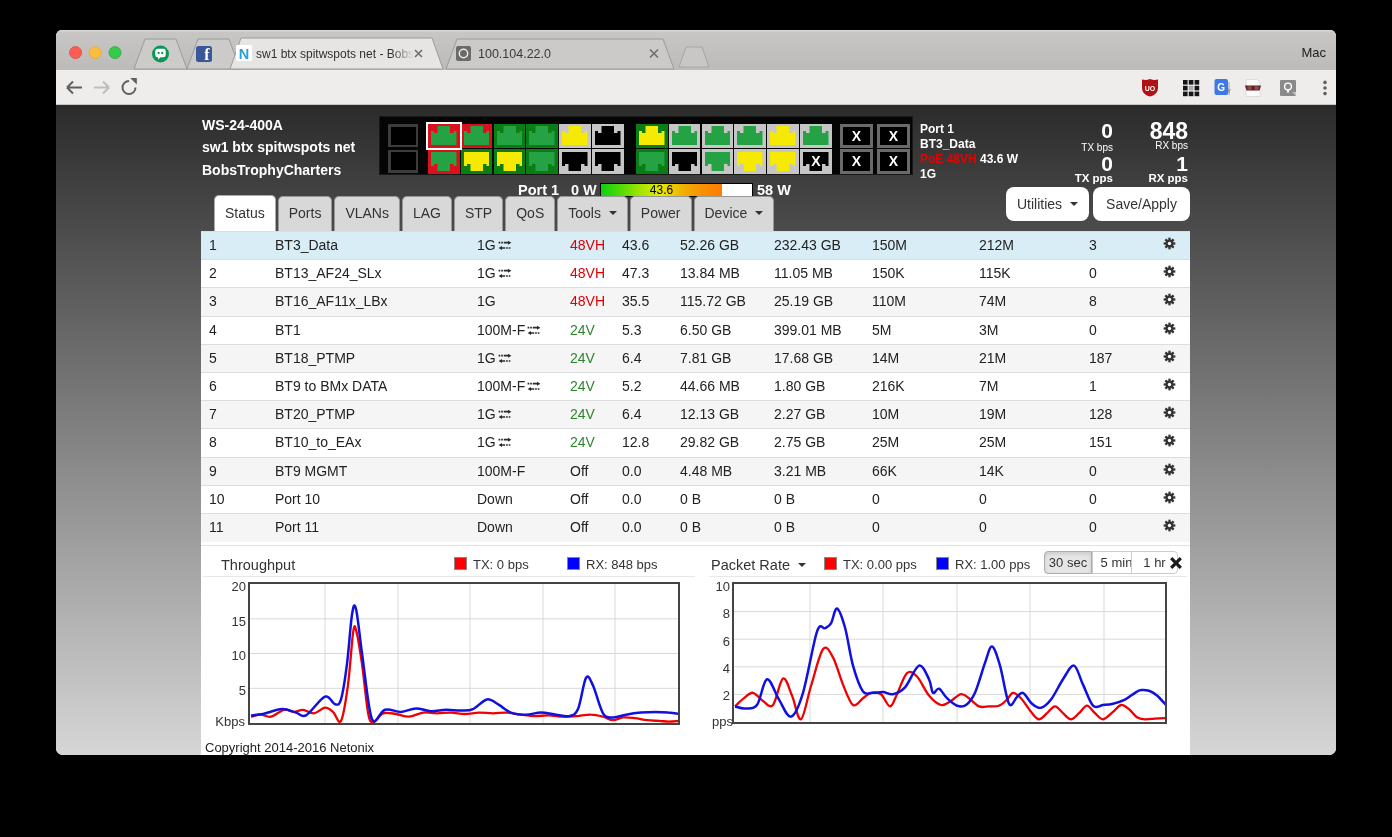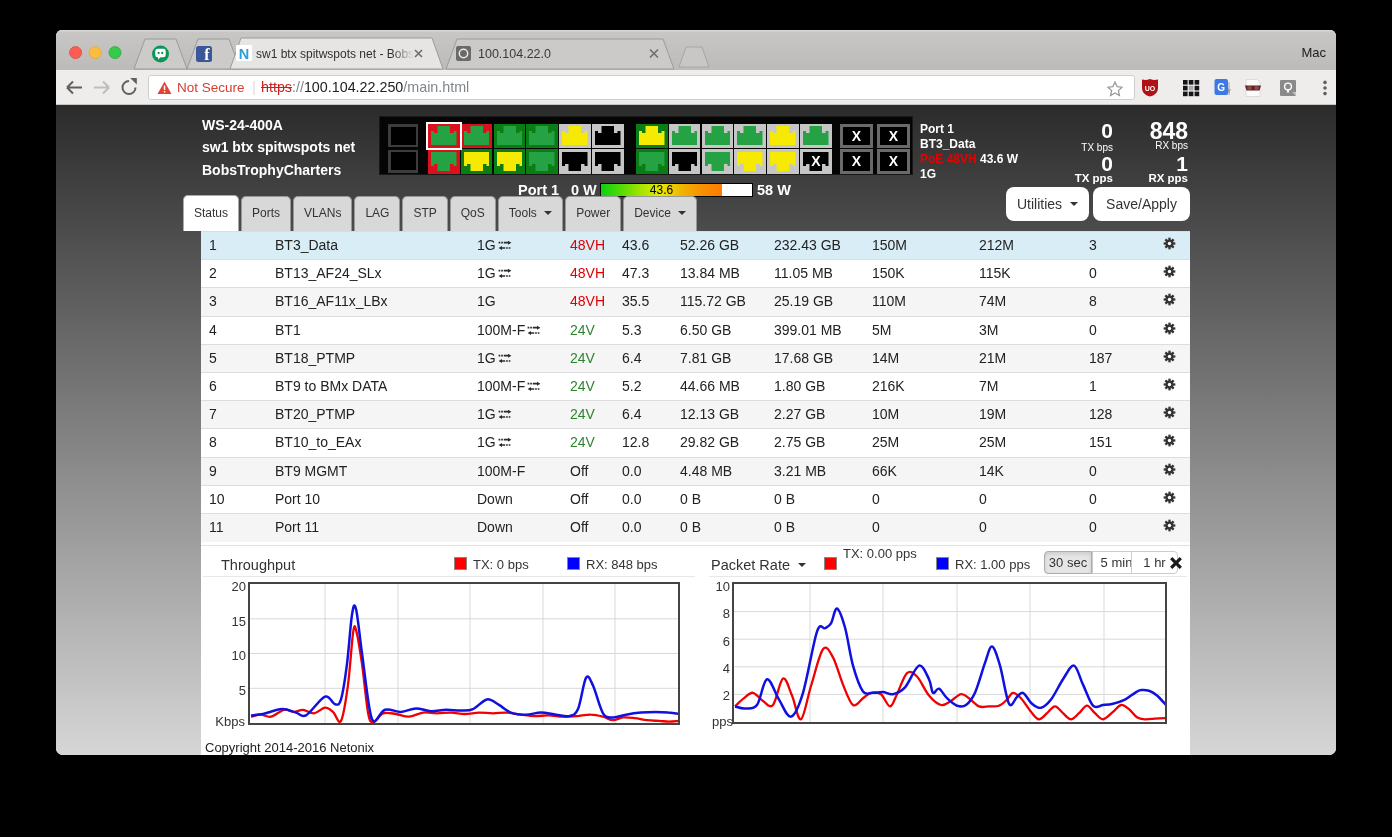--- a/index.html
+++ b/index.html
@@ -24,21 +24,21 @@
 .sfpin{margin:2.5px;width:25px;height:18px;background:#000}
 .xov{position:absolute;color:#fff;font-weight:bold;font-size:14px;text-align:center;line-height:24px;z-index:5}
 #gaugerow{position:absolute;left:0;top:77px;width:1280px;height:16px;color:#fff;font-weight:bold;font-size:14.5px}
 #gaugerow .t{position:absolute;top:0}
 #gbar{position:absolute;left:544px;top:78px;width:153px;height:14px;background:#fff;border:1px solid #000}
 #gfill{position:absolute;left:0;top:0;width:121px;height:12px;background:linear-gradient(to right,#0cd20c,#52dc05,#a8e400,#e8e800,#f0b400,#f89000,#fd7e00)}
 #gval{position:absolute;left:0;top:0;width:121px;text-align:center;color:#000;font-weight:normal;font-size:12px;line-height:13px}
 
 .wbtn{position:absolute;top:82px;height:34px;background:#fff;border-radius:8px;font-size:14px;color:#333;text-align:center;line-height:34px}
 
-#navtabs{position:absolute;left:127px;top:90px;height:36px;white-space:nowrap;font-size:12px}
+#navtabs{position:absolute;left:158px;top:90px;height:36px;white-space:nowrap;font-size:14px}
 .ntab{display:inline-block;vertical-align:bottom;height:35px;line-height:33px;padding:0 10px;background:#d8d8d8;border:1px solid #979797;border-bottom:none;border-radius:5px 5px 0 0;margin-right:2px;color:#333}
 .ntab.act{background:#fff;height:36px;line-height:35px;border-color:#aaa}
 .caret{display:inline-block;width:0;height:0;border-left:4px solid transparent;border-right:4px solid transparent;border-top:4px solid #333;vertical-align:middle;margin-left:4px;margin-top:-2px}
 
 #content{position:absolute;left:145px;top:126px;width:989px;height:524px;background:#fff}
 table{border-collapse:collapse;table-layout:fixed;width:989px;font-size:14px;color:#222}
 th{text-align:left;font-weight:bold;padding:2px 8px;border-bottom:2px solid #555;height:25px;font-size:14px}
 td{padding:4px 8px;border-top:1px solid #ddd;height:28.2px;line-height:19px;overflow:hidden;white-space:nowrap}
 tr.info td{background:#d9edf7}
 tr.odd td{background:#f5f5f5}
@@ -96,33 +96,20 @@
 <text x="1270" y="27" font-size="13" fill="#1c1c1c" text-anchor="end">Mac</text>
 </svg>
 </div>
 <div id="toolbar">
 <svg width="1280" height="35" viewBox="0 0 1280 35">
 <path d="M11,17.5 h15 M11,17.5 l6,-6 M11,17.5 l6,6" stroke="#5f5f5f" stroke-width="2" fill="none"></path>
 <path d="M38,17.5 h15 M53,17.5 l-6,-6 M53,17.5 l-6,6" stroke="#bdbdbd" stroke-width="2" fill="none"></path>
 <path d="M73,11 a6.5,6.5 0 1 0 6.5,6.5" stroke="#5f5f5f" stroke-width="2" fill="none"></path>
 <path d="M74.2,8 h6.6 v6.6 Z" fill="#5f5f5f"></path>
 </svg>
-<div id="urlbar">
-<svg class="icn" style="left:8px;top:5px" width="15" height="14" viewBox="0 0 15 14">
-          <path d="M7.5,0.5 L14.5,13 L0.5,13 Z" fill="#dd4437"></path>
-          <rect x="6.8" y="4.5" width="1.5" height="4.5" fill="#fff"></rect>
-          <rect x="6.8" y="10" width="1.5" height="1.5" fill="#fff"></rect>
-        </svg>
-<span id="nots">Not Secure</span>
-<span style="position:absolute;left:103px;top:2px;color:#ddd;font-size:15px">|</span>
-<span id="urltxt"><span class="red">https</span><span class="gry">://</span>100.104.22.250<span class="gry">/main.html</span></span>
-<svg class="icn" style="right:11px;top:5px" width="16" height="16" viewBox="0 0 16 16">
-          <path d="M8,1 L10.1,5.6 L15,6.2 L11.4,9.6 L12.4,14.5 L8,12 L3.6,14.5 L4.6,9.6 L1,6.2 L5.9,5.6 Z" fill="none" stroke="#9b9b9b" stroke-width="1.3"></path>
-        </svg>
-</div>
 <svg class="icn" style="left:1086px;top:9px" width="190" height="18" viewBox="0 0 190 18">
 <path d="M8,0 C11,1.2 13,1.2 16,0.6 L16,9 C16,13.5 12.5,16.5 8,17.5 C3.5,16.5 0,13.5 0,9 L0,0.6 C3,1.2 5,1.2 8,0 Z" fill="#b01116"></path>
 <text x="8" y="11.5" font-size="7" font-weight="bold" fill="#fff" text-anchor="middle">UO</text>
 <g fill="#161616">
           <rect x="41" y="1" width="4.6" height="4.6"></rect>
           <rect x="46.8" y="1" width="4.6" height="4.6"></rect>
           <rect x="52.6" y="1" width="4.6" height="4.6"></rect>
           <rect x="41" y="6.8" width="4.6" height="4.6"></rect>
           <rect x="52.6" y="6.8" width="4.6" height="4.6"></rect>
           <rect x="41" y="12.6" width="4.6" height="4.6"></rect>
@@ -551,21 +538,21 @@
 <g stroke="#d9d9d9" stroke-width="1">
                 <path d="M75,0 V139 M148,0 V139 M220,0 V139 M293,0 V139 M365,0 V139"></path>
                 <path d="M0,34.8 H428 M0,69.5 H428 M0,104.3 H428"></path>
               </g>
 <path d="M1.0,132.7 C2.7,132.4 7.7,130.7 11.0,130.7 C14.3,130.7 17.2,133.6 21.0,132.7 C24.8,131.9 30.2,126.6 34.0,125.8 C37.8,125.0 40.8,127.9 44.0,127.9 C47.2,127.9 49.7,125.6 53.0,125.8 C56.3,126.0 60.3,129.6 64.0,129.3 C67.7,128.9 71.8,123.9 75.0,123.7 C78.2,123.5 80.3,125.7 83.0,127.9 C85.7,130.1 88.5,141.4 91.0,136.9 C93.5,132.4 96.0,115.4 98.0,100.8 C100.0,86.2 101.7,58.5 103.0,49.3 C104.3,40.2 104.5,40.8 106.0,45.9 C107.5,51.0 110.0,66.1 112.0,79.9 C114.0,93.7 116.2,118.8 118.0,128.6 C119.8,138.3 120.5,138.2 123.0,138.3 C125.5,138.4 129.2,130.7 133.0,129.3 C136.8,127.9 141.7,129.4 146.0,130.0 C150.3,130.5 154.5,133.0 159.0,132.7 C163.5,132.5 168.3,129.2 173.0,128.6 C177.7,128.0 182.3,129.3 187.0,129.3 C191.7,129.3 196.3,128.5 201.0,128.6 C205.7,128.7 210.3,130.0 215.0,130.0 C219.7,130.0 224.3,128.7 229.0,128.6 C233.7,128.5 238.3,129.3 243.0,129.3 C247.7,129.3 252.3,128.3 257.0,128.6 C261.7,128.8 266.3,130.1 271.0,130.7 C275.7,131.2 280.3,131.9 285.0,132.1 C289.7,132.2 294.3,131.2 299.0,131.4 C303.7,131.5 308.3,132.6 313.0,132.7 C317.7,132.9 322.3,132.4 327.0,132.1 C331.7,131.7 336.7,130.5 341.0,130.7 C345.3,130.8 349.3,131.8 353.0,132.7 C356.7,133.7 359.7,136.1 363.0,136.2 C366.3,136.3 369.3,133.8 373.0,133.4 C376.7,133.1 381.0,133.7 385.0,134.1 C389.0,134.6 393.0,135.8 397.0,136.2 C401.0,136.7 405.3,136.7 409.0,136.9 C412.7,137.1 415.7,137.6 419.0,137.6 C422.3,137.6 427.3,137.0 429.0,136.9" fill="none" stroke="#f00000" stroke-width="2.3"></path>
 <path d="M1.0,131.4 C3.0,131.1 7.8,131.0 13.0,130.0 C18.2,128.9 26.5,125.3 32.0,125.1 C37.5,124.9 42.0,127.5 46.0,128.6 C50.0,129.6 51.2,134.0 56.0,131.4 C60.8,128.7 70.2,114.4 75.0,112.6 C79.8,110.7 82.3,119.8 85.0,120.2 C87.7,120.7 89.0,122.1 91.0,115.4 C93.0,108.7 95.2,94.1 97.0,79.9 C98.8,65.8 100.5,39.7 102.0,30.6 C103.5,21.4 104.3,18.5 106.0,25.0 C107.7,31.5 109.8,53.4 112.0,69.5 C114.2,85.6 117.0,110.3 119.0,121.6 C121.0,133.0 121.3,136.9 124.0,137.6 C126.7,138.3 130.5,127.4 135.0,125.8 C139.5,124.2 145.8,128.1 151.0,127.9 C156.2,127.6 161.0,124.5 166.0,124.4 C171.0,124.3 176.0,127.0 181.0,127.2 C186.0,127.4 191.0,125.9 196.0,125.8 C201.0,125.7 206.5,126.6 211.0,126.5 C215.5,126.4 218.7,127.0 223.0,125.1 C227.3,123.2 232.7,116.1 237.0,115.4 C241.3,114.7 245.0,118.7 249.0,120.9 C253.0,123.1 256.5,127.0 261.0,128.6 C265.5,130.2 271.0,130.7 276.0,130.7 C281.0,130.7 286.0,128.6 291.0,128.6 C296.0,128.6 301.3,130.1 306.0,130.7 C310.7,131.2 315.3,133.0 319.0,132.1 C322.7,131.1 325.2,131.5 328.0,125.1 C330.8,118.7 333.5,97.8 336.0,93.8 C338.5,89.9 340.2,95.6 343.0,101.5 C345.8,107.4 349.7,123.9 353.0,129.3 C356.3,134.6 359.2,133.2 363.0,133.4 C366.8,133.7 371.3,131.5 376.0,130.7 C380.7,129.8 386.0,129.0 391.0,128.6 C396.0,128.1 401.5,127.9 406.0,127.9 C410.5,127.9 414.2,128.2 418.0,128.6 C421.8,128.9 427.2,129.7 429.0,130.0" fill="none" stroke="#1010e0" stroke-width="2.5"></path>
 </svg>
 </div>
 <div class="chtitle" style="left:510px;top:11px">Packet Rate <span class="caret" style="border-top-color:#333"></span></div>
 <div class="lgsq" style="left:623px;top:11px;background:#f00"></div>
-<div class="lgtx" style="left:642px;top:0">TX: 0.00 pps</div>
+<div class="lgtx" style="left:642px;top:11px">TX: 0.00 pps</div>
 <div class="lgsq" style="left:735px;top:11px;background:#00f"></div>
 <div class="lgtx" style="left:754px;top:11px">RX: 1.00 pps</div>
 <div class="tgl on" style="left:843px;width:48px;border-radius:4px 0 0 4px">30 sec</div>
 <div class="tgl" style="left:891px;width:49px">5 min</div>
 <div class="tgl" style="left:930px;width:47px;border-radius:0 4px 4px 0">1 hr</div>
 <svg style="position:absolute;left:968px;top:10px" width="14" height="14" viewBox="0 0 14 14">
             <path d="M2.2,2.2 L11.8,11.8 M11.8,2.2 L2.2,11.8" stroke="#1a1a1a" stroke-width="3.2" stroke-linecap="butt"></path>
           </svg>
 <div class="ylab" style="left:499px;top:33px">10</div>
 <div class="ylab" style="left:499px;top:60px">8</div>

